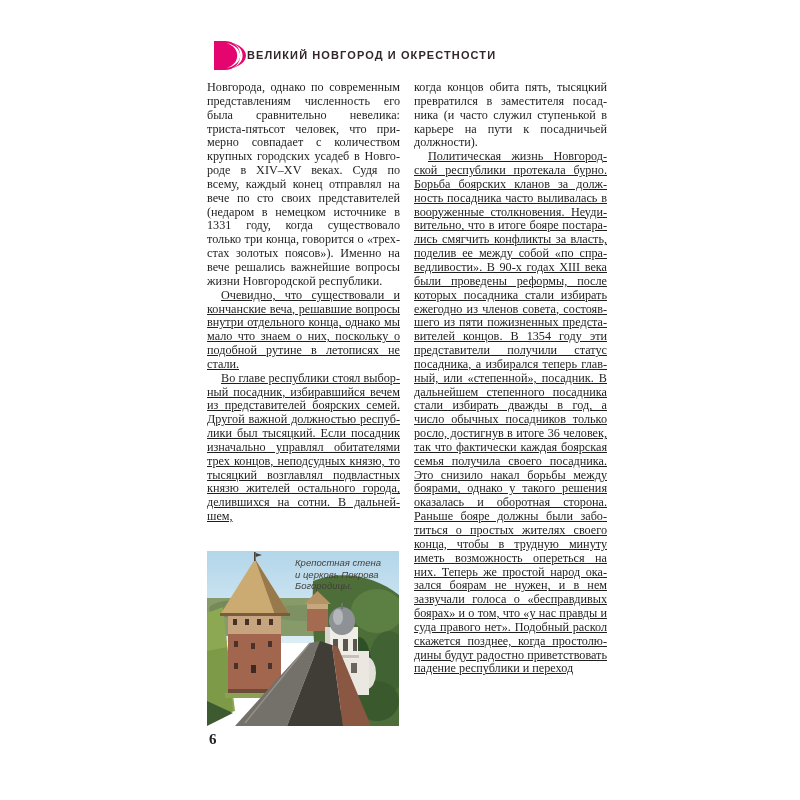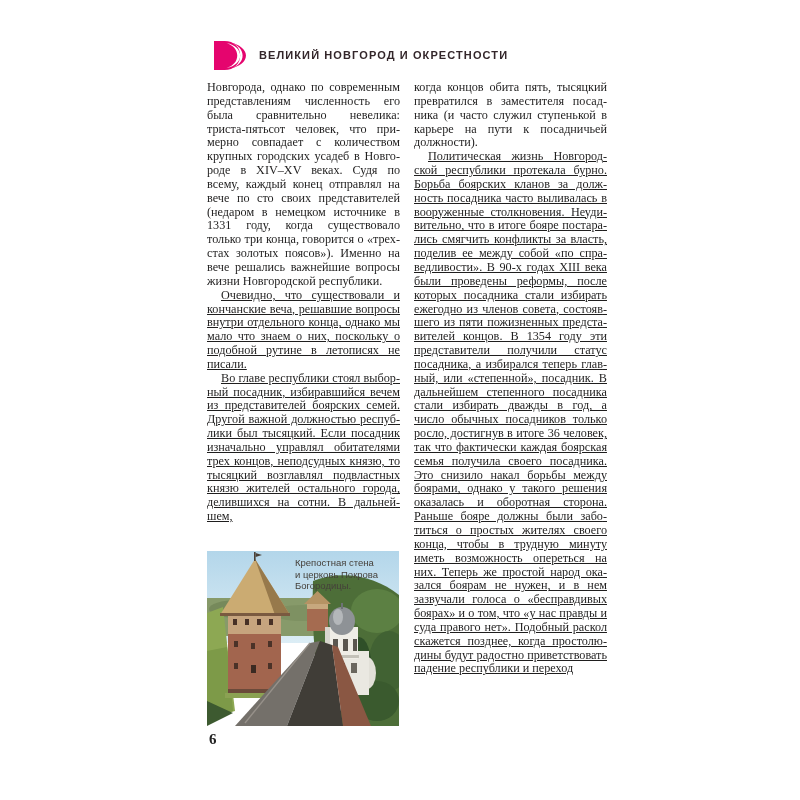--- a/index.html
+++ b/index.html
@@ -3,21 +3,21 @@
 <meta charset="utf-8">
 <style>
   html,body{margin:0;padding:0;}
   body{
     width:800px;height:800px;position:relative;background:#ffffff;
     font-family:"Liberation Serif", serif;color:#1f1e1e;overflow:hidden;
   }
   .page{position:absolute;inset:0;background:#ffffff;}
 
   
-  .header{position:absolute;left:213px;top:39px;height:32px;display:flex;align-items:center;gap:13px;}
+  .header{position:absolute;left:213px;top:39px;height:32px;display:flex;align-items:center;gap:1px;}
   .logo{width:33px;height:31px;flex:0 0 auto;}
   .header-title{
     font-family:"Liberation Sans", sans-serif;font-weight:bold;
     font-size:11px;letter-spacing:1.1px;color:#33262a;white-space:nowrap;
   }
 
   
   .col{
     position:absolute;top:81px;width:193px;text-align:justify;
     font-size:12.2px;line-height:13.85px;color:#1f1e1e;
@@ -29,21 +29,21 @@
 
   
   .photo{
     position:absolute;left:207px;top:551px;width:192px;height:175px;
     overflow:hidden;
   }
   .photo svg{display:block;}
   .photo-caption{
     position:absolute;left:88px;top:6px;width:100px;
     font-family:"Liberation Sans", sans-serif;font-size:9.5px;line-height:11.5px;
-    color:#45403a;white-space:pre-line;text-align:left;
+    color:#45403a;white-space:pre-line;text-align:left;font-style:italic;
   }
 
   .page-number{
     position:absolute;left:209px;top:731px;
     font-family:"Liberation Serif", serif;font-weight:bold;font-size:15px;color:#222;
   }
 </style>
 </head>
 <body>
 
@@ -54,21 +54,21 @@
       <path d="M1,1 L12,1 C21.5,1 28,7.5 28,16 C28,24.5 21.5,31 12,31 L1,31 Z" fill="#e5056e"></path>
       <path d="M1,1 L12,1 C21.5,1 28,7.5 28,16 C28,24.5 21.5,31 12,31 L1,31 Z" fill="none"></path>
       <path d="M18,2.5 C26,5 30.5,10 30.5,16 C30.5,22 26,27 18,29.5 C27,27.5 34,22.5 34,16 C34,9.5 27,4.5 18,2.5 Z" fill="#e5056e"></path>
       <path d="M14,3 C21,5.5 25,10 25,16 C25,22 21,26.5 14,29 C23,27 28,22 28,16 C28,10 23,5 14,3 Z" fill="#ffffff"></path>
     </svg>
     <div class="header-title">ВЕЛИКИЙ НОВГОРОД И ОКРЕСТНОСТИ</div>
   </div>
 
   <div class="col col-left">
     <p>Новгорода, однако по современ­ным пред­став­ле­ниям числен­ность его была срав­ни­тельно не­велика: триста-пятьсот человек, что при­мерно сов­па­дает с коли­чеством круп­ных город­ских уса­деб в Нов­го­роде в XIV–XV веках. Судя по всему, каждый конец отправ­лял на вече по сто своих пред­ста­ви­телей (недаром в немец­ком источ­нике в 1331 году, когда суще­ство­вало только три конца, гово­рится о «трех­стах золо­тых поясов»). Именно на вече реша­лись важ­ней­шие вопросы жизни Нов­го­род­ской рес­пуб­лики.</p>
-    <p class="indent">Очевидно, что суще­ство­вали и кон­чан­ские веча, решав­шие вопросы внутри отдель­ного кон­ца, однако мы мало что знаем о них, поскольку о подоб­ной ру­тине в лето­писях не писали.</p>
+    <p class="indent">Очевидно, что суще­ство­вали и кон­чан­ские веча, решав­шие вопросы внутри отдель­ного кон­ца, однако мы мало что знаем о них, поскольку о подоб­ной ру­тине в лето­писях не стали.</p>
     <p class="indent">Во главе рес­пуб­лики стоял выбор­ный посад­ник, изби­рав­шийся вечем из пред­ста­ви­телей бояр­ских семей. Другой важ­ной долж­ностью рес­пуб­лики был тысяц­кий. Если посад­ник изна­чально управ­лял обита­те­лями трех концов, непод­суд­ных князю, то тысяц­кий возглав­лял под­власт­ных князю жите­лей осталь­ного города, делив­шихся на сотни. В дальней­шем,</p>
   </div>
 
   <div class="col col-right">
     <p>когда концов обита пять, тысяц­кий пре­вра­тился в заме­сти­теля посад­ника (и часто служил сту­пень­кой в карьере на пути к по­сад­ни­чьей долж­ности).</p>
     <p class="indent">Поли­ти­че­ская жизнь Новго­род­ской рес­пуб­лики про­те­кала бурно. Борьба бояр­ских кланов за долж­ность посад­ника ча­сто выли­ва­лась в воору­жен­ные столк­но­вения. Неуди­ви­тельно, что в итоге бояре поста­ра­лись смяг­чить кон­флик­ты за власть, поде­лив ее между собой «по спра­вед­ли­вости». В 90-х годах XIII века были про­ве­дены ре­формы, после кото­рых посад­ника стали изби­рать еже­годно из членов совета, состо­яв­шего из пяти пожиз­нен­ных пред­ста­ви­телей концов. В 1354 году эти пред­ста­ви­тели полу­чили статус посад­ника, а изби­рался теперь глав­ный, или «сте­пен­ной», по­сад­ник. В даль­ней­шем степен­ного посад­ника стали изби­рать дважды в год, а число обыч­ных посад­ников только росло, достиг­нув в итоге 36 человек, так что факти­чески каждая бо­яр­ская семья полу­чила своего посад­ника. Это сни­зило накал борьбы между боярами, одна­ко у такого реше­ния оказа­лась и оборот­ная сторона. Раньше бояре должны были забо­тить­ся о простых жите­лях своего конца, чтобы в труд­ную минуту иметь возмож­ность опе­реться на них. Теперь же простой на­род ока­зался боярам не нужен, и в нем зазву­чали голоса о «бес­прав­ди­вых боярах» и о том, что «у нас правды и суда пра­вого нет». Подоб­ный раскол скажет­ся позд­нее, когда просто­лю­дины будут радостно при­вет­ство­вать паде­ние рес­пуб­лики и переход</p>
   </div>
 
   <div class="photo">
     <svg width="192" height="175" viewBox="0 0 192 175" aria-hidden="true">

